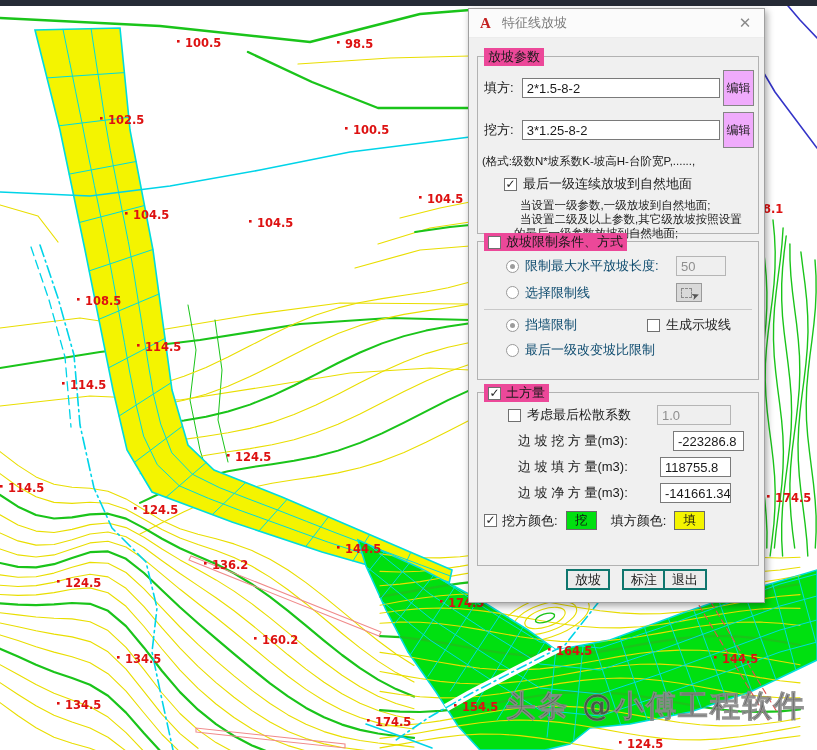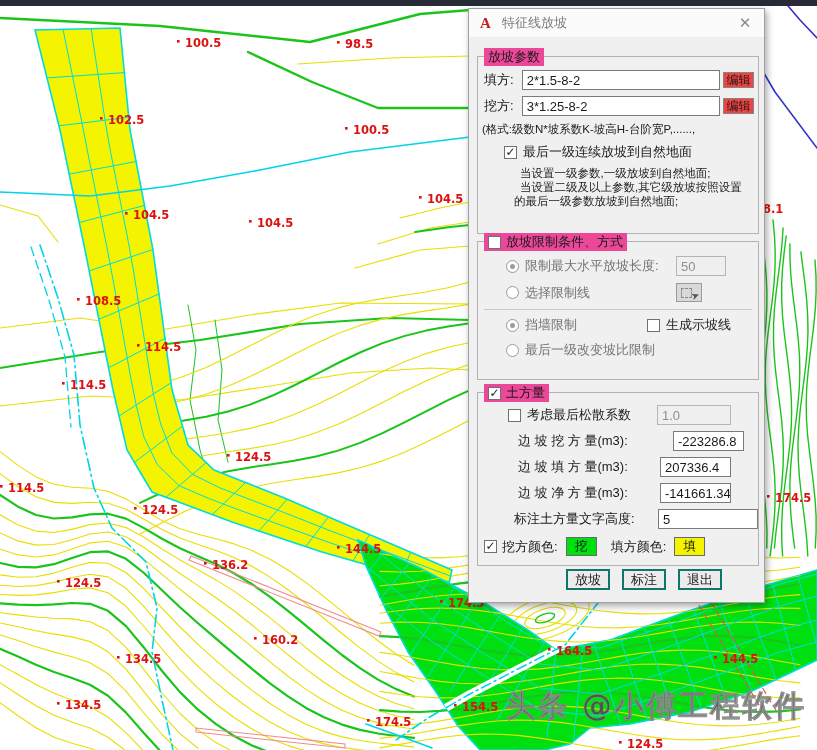--- a/index.html
+++ b/index.html
@@ -24,25 +24,25 @@
   .legend{position:absolute;top:-9px;left:6px;background:#ec4899;padding:0 4px;
        display:flex;align-items:center;gap:5px;font-size:13px;white-space:nowrap;}
   .row{display:flex;align-items:center;white-space:nowrap;}
   .cb{width:13px;height:13px;box-sizing:border-box;background:#fff;border:1px solid #707070;
       display:inline-flex;align-items:center;justify-content:center;flex:none;}
   .cb.checked::after{content:"✓";font-size:12px;font-weight:bold;color:#222;margin-top:-1px;}
   .radio{width:13px;height:13px;box-sizing:border-box;border-radius:50%;background:#fff;
       border:1px solid #9a9a9a;position:relative;flex:none;}
   .radio.sel::after{content:"";position:absolute;left:3px;top:3px;right:3px;bottom:3px;
       border-radius:50%;background:#9c9c9c;}
-  .gray{color:#737373;}
+  .gray{color:#0c4a6e;}
   .fld{box-sizing:border-box;background:#fff;border:1px solid #7a7a7a;height:20px;
       display:flex;align-items:center;padding:0 4px;font-size:13px;overflow:hidden;}
   .fld.dis{background:#efefef;border-color:#b5b5b5;color:#8f8f8f;}
-  .ebtn{box-sizing:border-box;width:31px;height:16px;background:#ef4444;border:1px solid #858585;
+  .ebtn{box-sizing:border-box;width:31px;height:36px;background:#f0abfc;border:1px solid #858585;
       display:flex;align-items:center;justify-content:center;font-size:12px;flex:none;}
   .small{font-size:11.5px;line-height:14px;}
   .hr{border-top:1px solid #c9c9c9;margin:7px 6px 6px 6px;}
   .pickbtn{box-sizing:border-box;width:26px;height:19px;background:#d9d9d9;border:1px solid #9a9a9a;
       position:relative;flex:none;}
   .pickbox{position:absolute;left:4px;top:4px;width:9px;height:8px;border:1px dashed #8a8a8a;}
   .pickcur{position:absolute;right:2px;bottom:0px;font-size:10px;color:#555;transform:rotate(-20deg);}
   .pickcur::after{content:"➤";}
   .colorbtn{box-sizing:border-box;width:31px;height:19px;border:1px solid #6a6a6a;
       display:flex;align-items:center;justify-content:center;font-size:12.5px;color:#111;flex:none;}
@@ -326,36 +326,32 @@
         <span class="cb"></span>
         <span>考虑最后松散系数</span>
         <span class="fld dis" style="width:74px;margin-left:auto;margin-right:27px;">1.0</span>
       </div>
       <div class="row" style="margin:6px 0 0 40px;">
         <span>边 坡 挖 方 量(m3):</span>
         <span class="fld" style="width:71px;margin-left:auto;margin-right:14px;">-223286.8</span>
       </div>
       <div class="row" style="margin:6px 0 0 40px;">
         <span>边 坡 填 方 量(m3):</span>
-        <span class="fld" style="width:71px;margin-left:auto;margin-right:27px;">207336.4</span>
+        <span class="fld" style="width:71px;margin-left:auto;margin-right:27px;">118755.8</span>
       </div>
       <div class="row" style="margin:6px 0 0 40px;">
         <span>边 坡 净 方 量(m3):</span>
         <span class="fld" style="width:71px;margin-left:auto;margin-right:27px;">-141661.34</span>
-      </div>
-      <div class="row" style="margin:6px 0 0 36px;">
-        <span>标注土方量文字高度:</span>
-        <span class="fld" style="width:100px;margin-left:auto;margin-right:0px;">5</span>
       </div>
       <div class="row" style="margin:8px 0 0 6px;">
         <span class="cb checked"></span>
         <span style="margin-left:5px;">挖方颜色:</span>
         <span class="colorbtn" id="cutColorBtn" style="margin-left: 8px; background: rgb(0, 224, 16);">挖</span>
         <span style="margin-left:14px;">填方颜色:</span>
         <span class="colorbtn" id="fillColorBtn" style="margin-left: 8px; background: rgb(244, 244, 0);">填</span>
       </div>
     </div>
 
     <div class="dlgbtn" style="left:97px;top:560px;">放坡</div>
     <div class="dlgbtn" style="left:153px;top:560px;">标注</div>
-    <div class="dlgbtn" style="left:209px;top:560px;">退出</div>
+    <div class="dlgbtn" style="left:194px;top:560px;">退出</div>
   </div>
 </div>
 
 </body></html>

